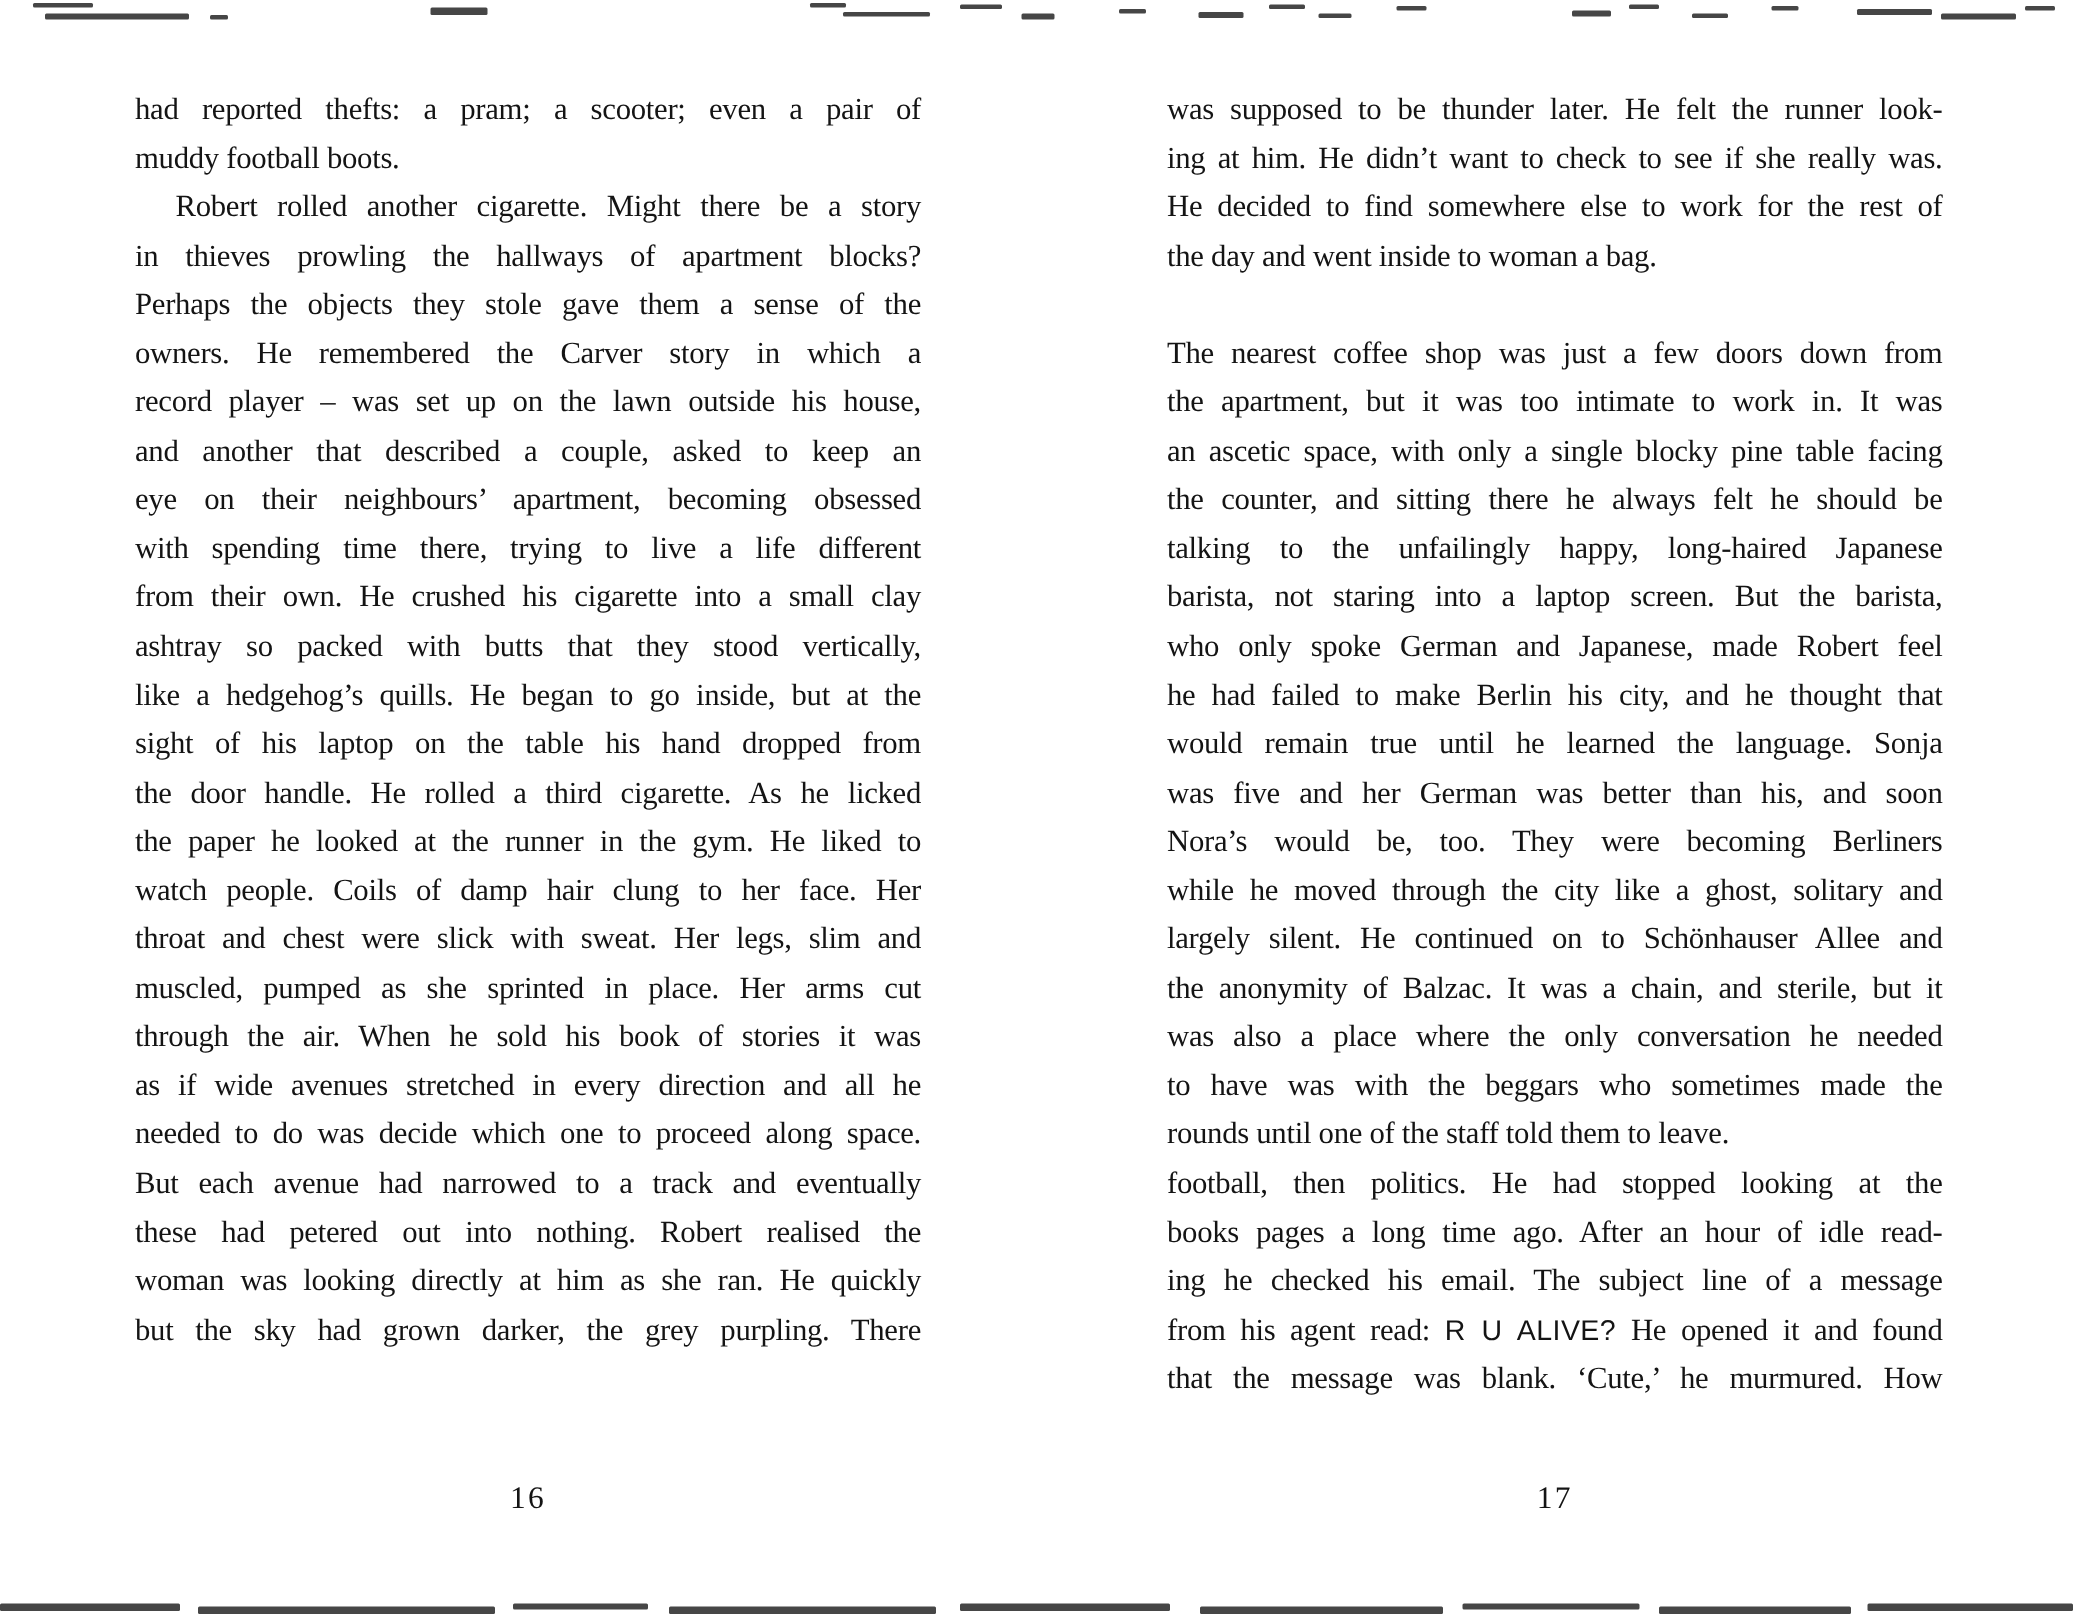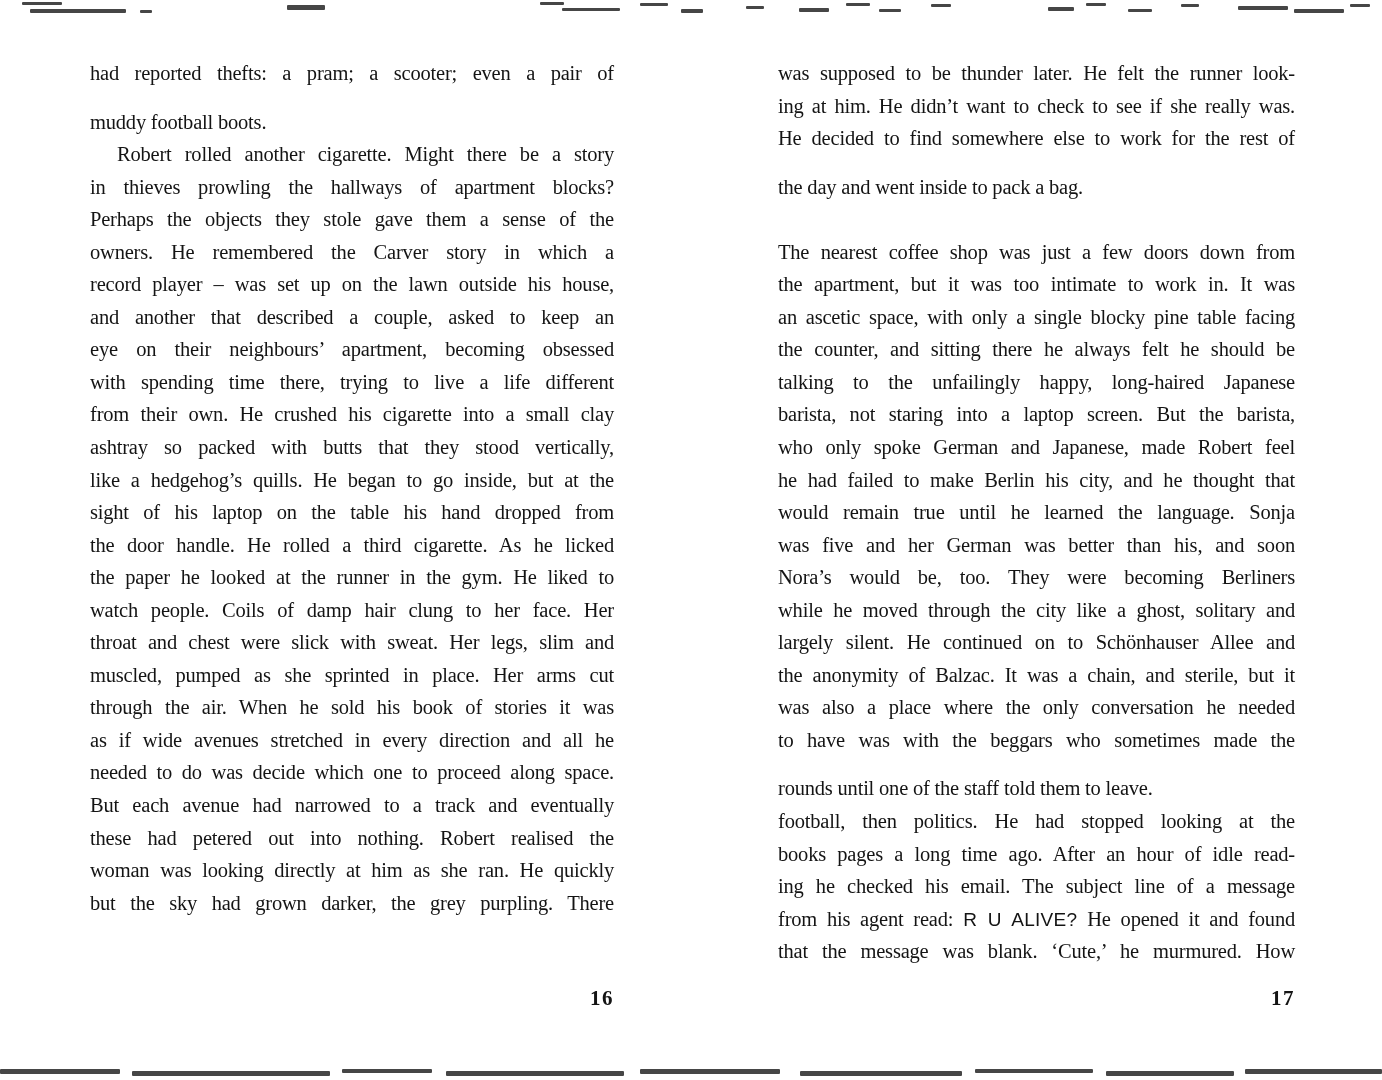--- a/index.html
+++ b/index.html
@@ -18,31 +18,30 @@
   .col-left  { left: 90px;  width: 524px; }
   .col-right { left: 778px; width: 517px; }
   .line {
     height: 32.55px;
     line-height: 32.55px;
     font-size: 20.5px;
     letter-spacing: -0.2px;
     text-align: justify;
     text-align-last: justify;
   }
-  .line.end { text-align-last: left; margin-top: 16px; }
+  .line.end { text-align-last: left; }
   .line.indent { text-indent: 27px; }
   .spacer { height: 32.55px; }
   .pageno {
     position: absolute;
     top: 986px;
-    text-align: right;
+    text-align: center;
     font-size: 21px;
     letter-spacing: 1.5px;
     color: #141414;
-    font-weight: bold;
   }
   .pageno-left  { left: 90px;  width: 524px; }
   .pageno-right { left: 778px; width: 517px; }
   .sans {
     font-family: "Liberation Sans", sans-serif;
     font-size: 19px;
     letter-spacing: 0.3px;
   }
   .mark {
     position: absolute;
@@ -84,21 +83,21 @@
       <div class="line">these had petered out into nothing. Robert realised the</div>
       <div class="line">woman was looking directly at him as she ran. He quickly</div>
       <div class="line">but the sky had grown darker, the grey purpling. There</div>
     </div>
   </div>
 <div class="col col-right" id="col-right">
     <div>
       <div class="line">was supposed to be thunder later. He felt the runner look-</div>
       <div class="line">ing at him. He didn’t want to check to see if she really was.</div>
       <div class="line">He decided to find somewhere else to work for the rest of</div>
-      <div class="line end">the day and went inside to pack a bag.</div>
+      <div class="line end">the day and went inside to woman a bag.</div>
     </div>
     <div class="spacer"></div>
     <div>
       <div class="line">The nearest coffee shop was just a few doors down from</div>
       <div class="line">the apartment, but it was too intimate to work in. It was</div>
       <div class="line">an ascetic space, with only a single blocky pine table facing</div>
       <div class="line">the counter, and sitting there he always felt he should be</div>
       <div class="line">talking to the unfailingly happy, long-haired Japanese</div>
       <div class="line">barista, not staring into a laptop screen. But the barista,</div>
       <div class="line">who only spoke German and Japanese, made Robert feel</div>

